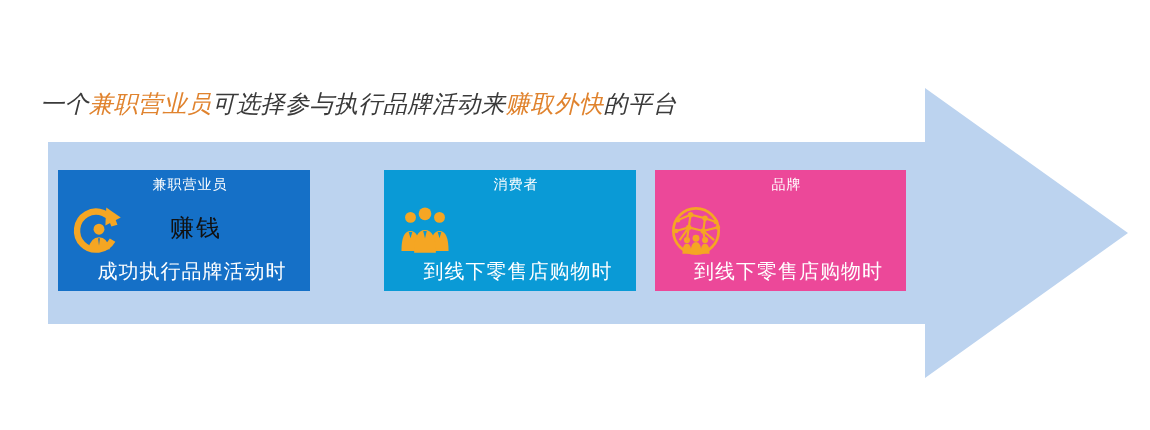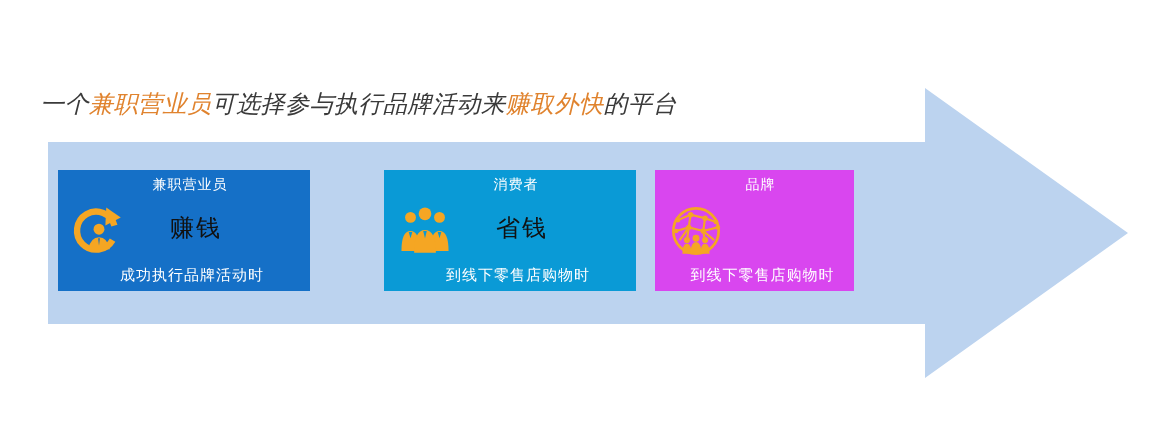--- a/index.html
+++ b/index.html
@@ -55,21 +55,21 @@
     height: 121px;
   }
   .card {
     position: absolute;
     top: 0;
     height: 121px;
     overflow: hidden;
   }
   .card-1 { left: 0px;   width: 252px; background: #1570C7; }
   .card-2 { left: 302px; width: 252px; background: #0A9AD6; margin-left: 24px; }
-  .card-3 { left: 597px; width: 199px; background: #d946ef; }
+  .card-3 { left: 597px; width: 251px; background: #ec4899; }
 
   .card-head {
     position: absolute;
     top: 6px;
     left: 0;
     width: 100%;
     text-align: center;
     font-size: 14px;
     color: #ffffff;
     letter-spacing: 1px;
@@ -86,21 +86,21 @@
     color: #111111;
     letter-spacing: 2px;
     text-indent: 24px;
   }
   .card-foot {
     position: absolute;
     bottom: 6px;
     left: 0;
     width: 100%;
     text-align: center;
-    font-size: 15px;
+    font-size: 20px;
     color: #ffffff;
     letter-spacing: 1px;
     text-indent: 16px;
   }
 
   .card-icon {
     position: absolute;
     left: 12px;
     top: 32px;
     width: 58px;
@@ -154,21 +154,20 @@
             <circle cx="32" cy="13" r="7"></circle>
             <path d="M20 56 q0 -25 12 -25 q12 0 12 25 z"></path>
           </g>
           <g fill="#0A9AD6">
             <path d="M14 33 l2 7 l2 -7 z"></path>
             <path d="M46 33 l2 7 l2 -7 z"></path>
             <path d="M30 32 l2 8 l2 -8 z"></path>
           </g>
         </svg>
       </div>
-      <div class="card-main">省钱</div>
       <div class="card-foot">到线下零售店购物时</div>
     </div>
 
     <div class="card card-3">
       <div class="card-head">品牌</div>
       <div class="card-icon">
         <svg viewBox="0 0 64 64" aria-hidden="true">
           <circle cx="32" cy="32" r="25" fill="none" stroke="#F5A623" stroke-width="3"></circle>
           <g stroke="#F5A623" stroke-width="2.4" fill="none">
             <path d="M12 20 L26 14 L42 18 L54 22"></path>

